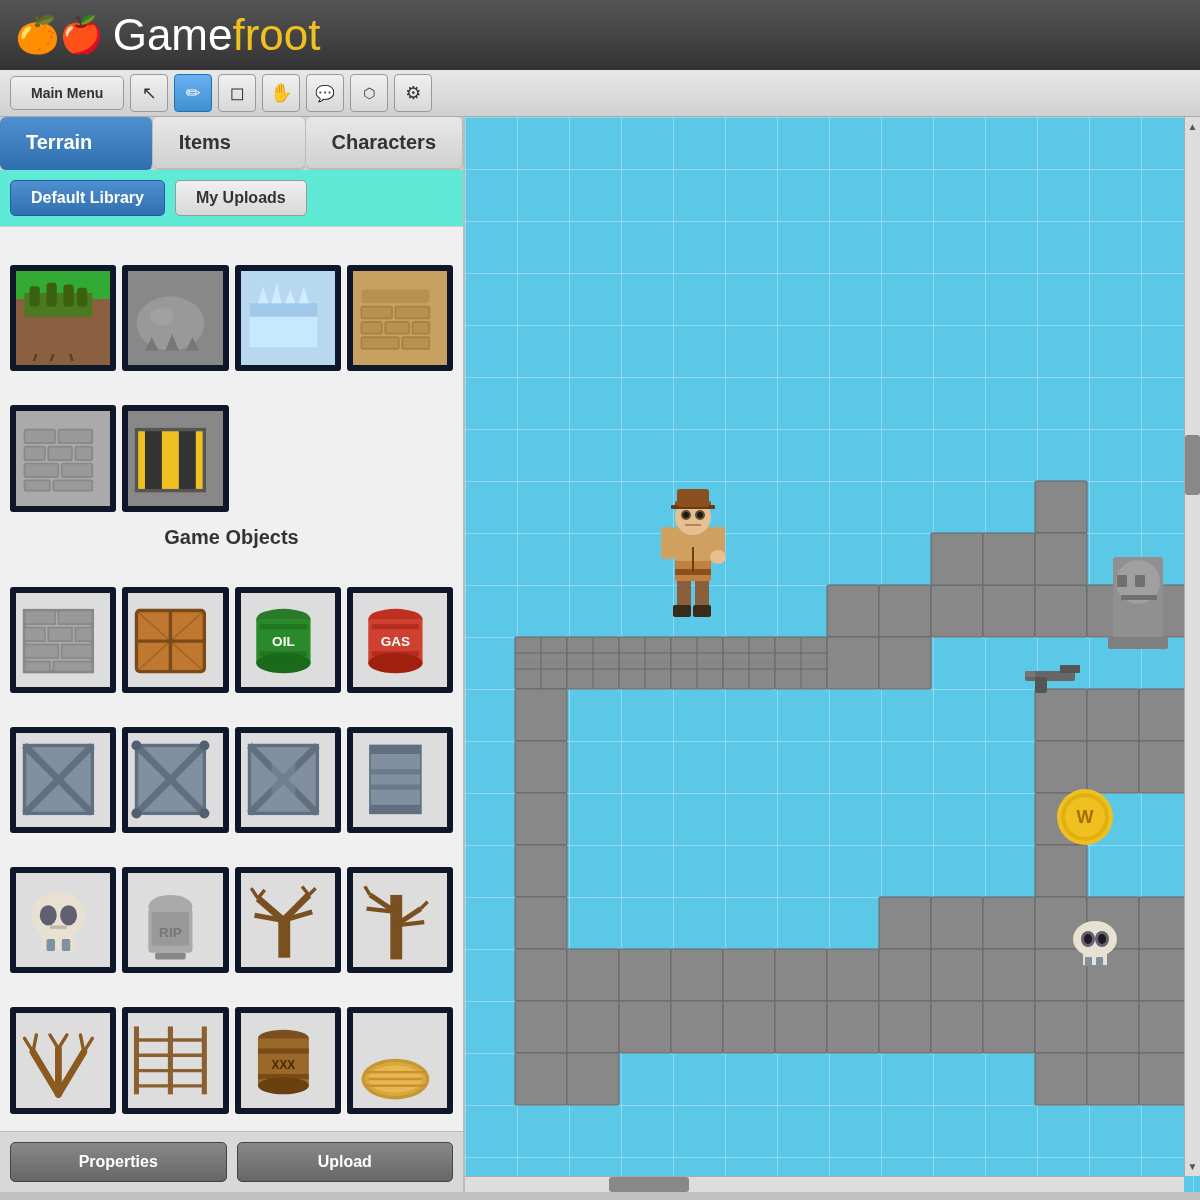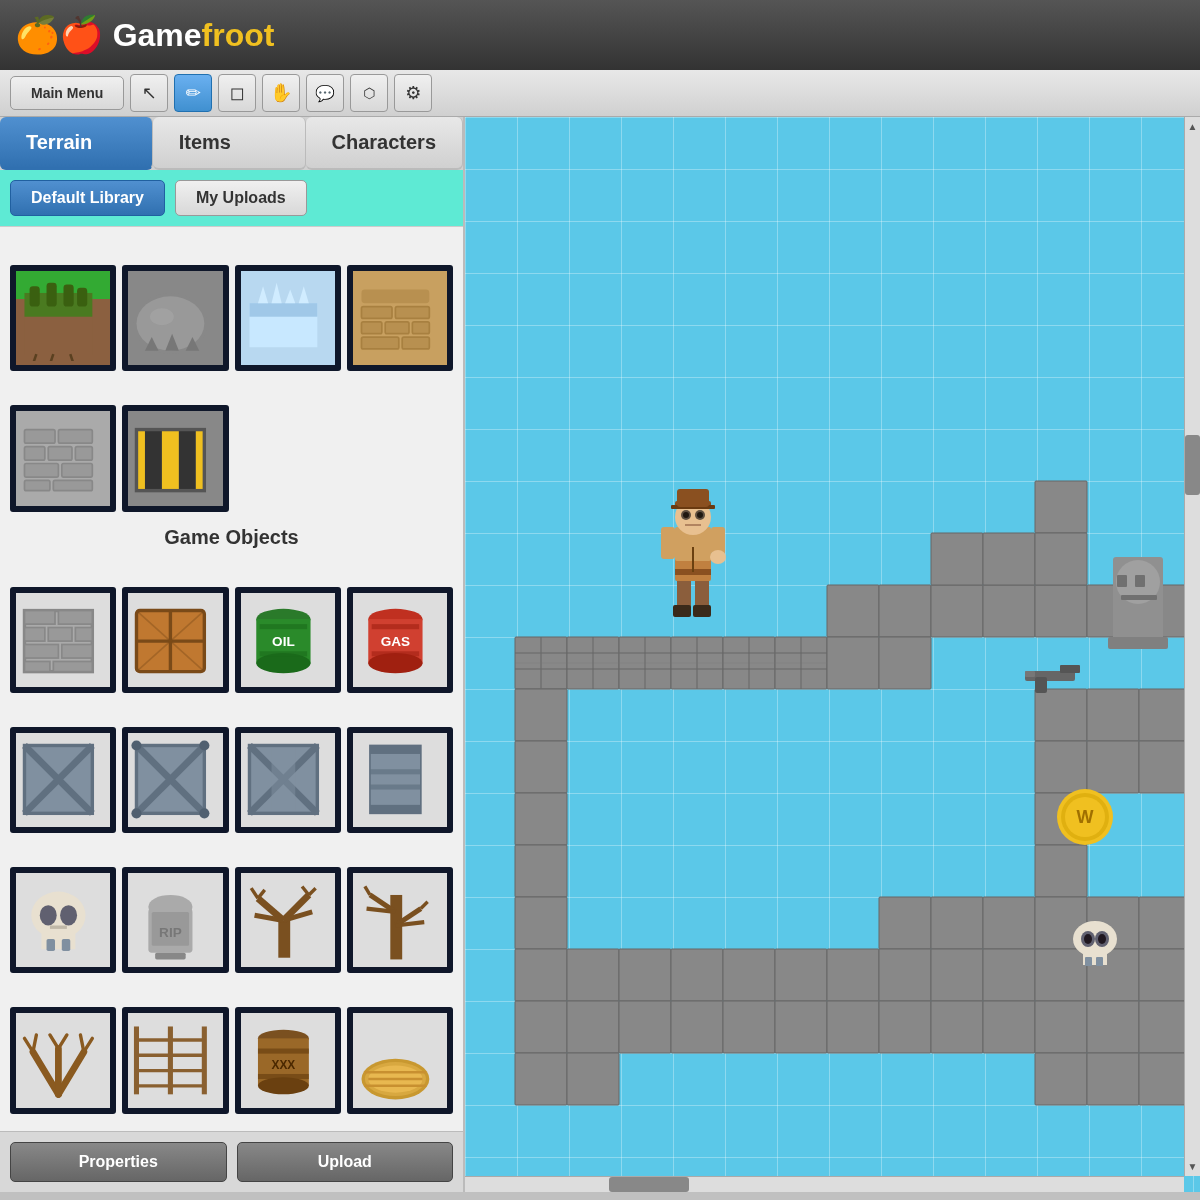--- a/index.html
+++ b/index.html
@@ -21,22 +21,22 @@
     }
     #logo-area {
       display: flex;
       align-items: center;
       gap: 8px;
     }
     #logo-icon {
       font-size: 36px;
     }
     #logo-text {
-      font-size: 32px;
-      font-weight: bold;
+      font-size: 44px;
+      font-weight: normal;
       color: white;
     }
     #logo-text span {
       color: #f0c020;
     }
 
     
     #toolbar {
       background: linear-gradient(to bottom, #e8e8e8, #d0d0d0);
       height: 47px;

